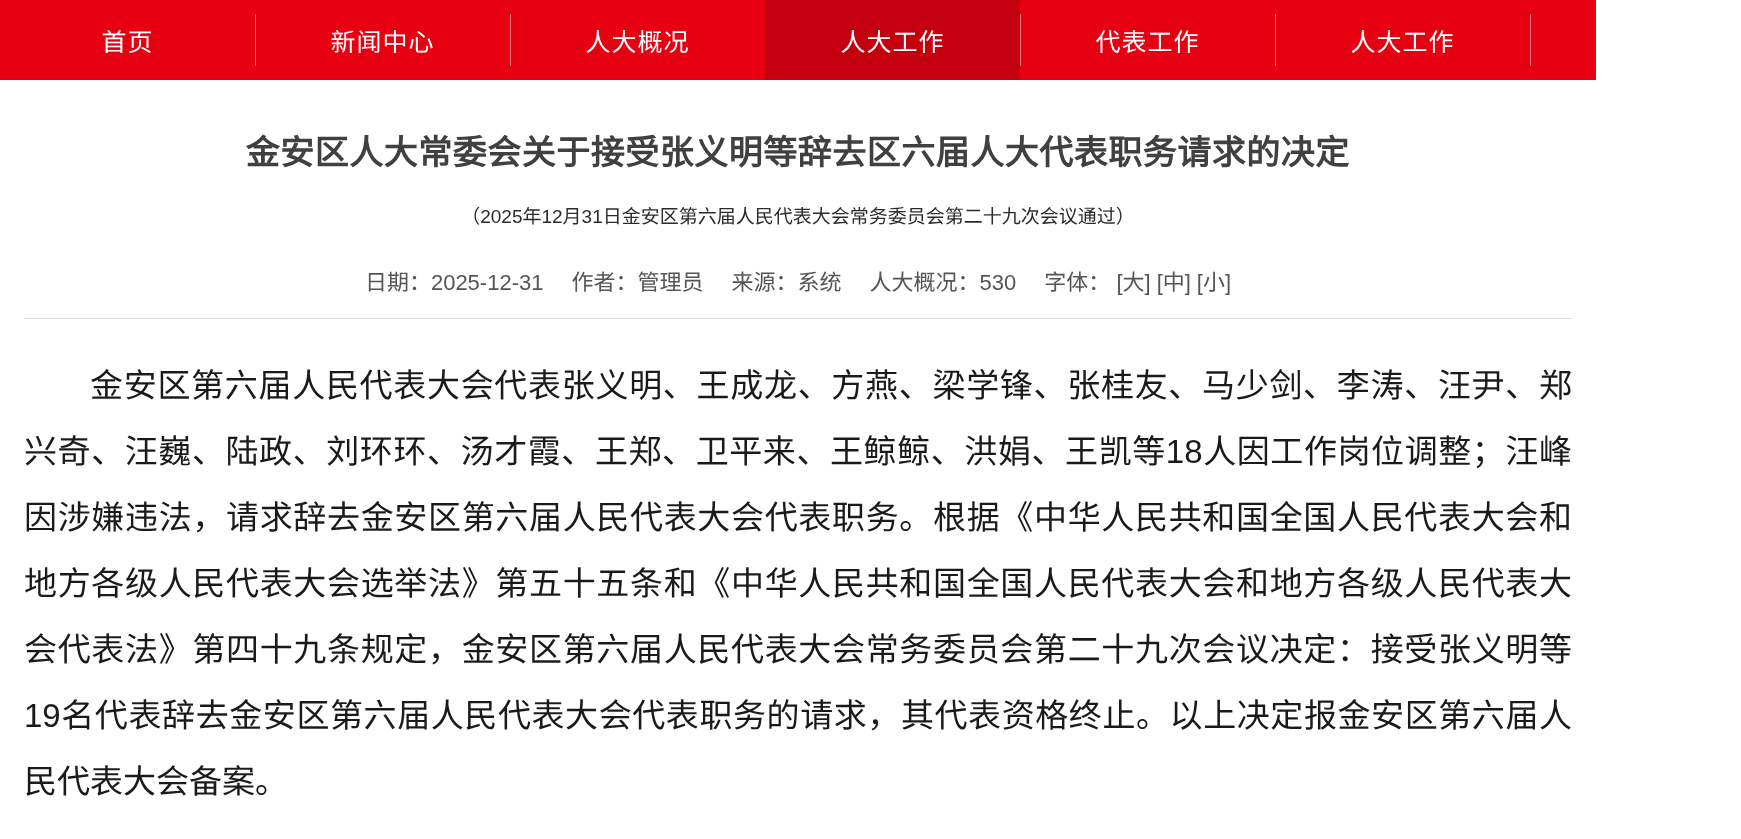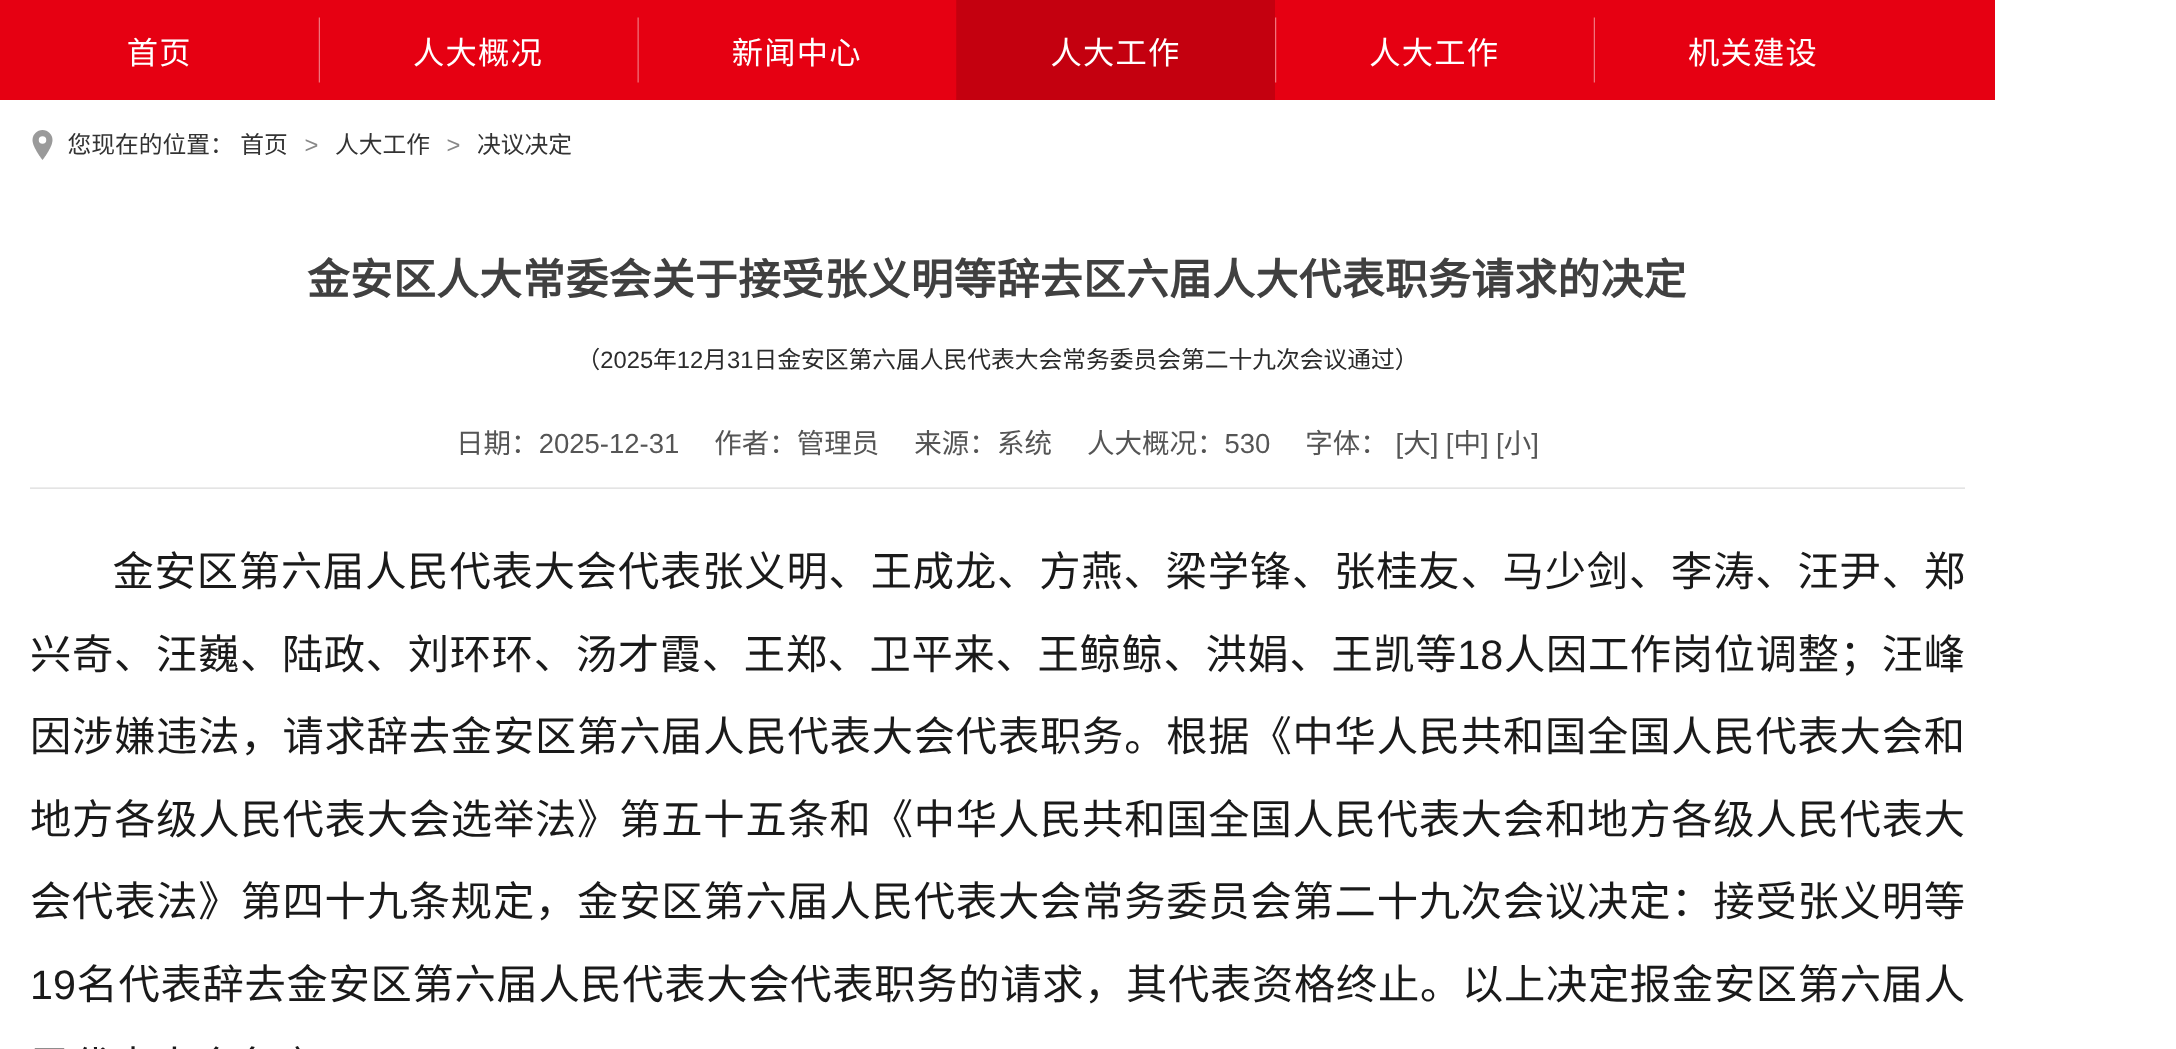--- a/index.html
+++ b/index.html
@@ -153,52 +153,39 @@
 </head>
 <body>
 
 <div class="page">
 
   <nav class="navbar">
     <div class="nav-item">
         <span>首页</span>
       </div>
     <div class="nav-item">
+        <span>新闻中心</span>
+      </div>
+    <div class="nav-item">
         <span>人大概况</span>
-      </div>
-    <div class="nav-item">
-        <span>新闻中心</span>
       </div>
     <div class="nav-item active">
         <span>人大工作</span>
       </div>
     <div class="nav-item">
+        <span>代表工作</span>
+      </div>
+    <div class="nav-item">
         <span>人大工作</span>
       </div>
     <div class="nav-item">
         <span>机关建设</span>
       </div>
   </nav>
 
-  <div class="breadcrumb-bar">
-    <span class="pin-icon">
-      <svg width="18" height="24" viewBox="0 0 18 24" xmlns="http://www.w3.org/2000/svg">
-        <path d="M9 0C4.6 0 1 3.6 1 8c0 6 8 16 8 16s8-10 8-16c0-4.4-3.6-8-8-8z" fill="#9a9a9a"></path>
-        <circle cx="9" cy="8" r="3" fill="#ffffff"></circle>
-      </svg>
-    </span>
-    <span class="breadcrumb-text">
-      <span>您现在的位置：</span>
-      <a class="crumb">首页</a>
-      <span class="sep">&gt;</span>
-      <a class="crumb">人大工作</a>
-      <span class="sep">&gt;</span>
-      <a class="crumb">决议决定</a>
-    </span>
-  </div>
 
   <div class="article-wrap">
     <div class="article-inner">
 
       <h1 class="article-title">金安区人大常委会关于接受张义明等辞去区六届人大代表职务请求的决定</h1>
 
       <div class="article-subtitle">（2025年12月31日金安区第六届人民代表大会常务委员会第二十九次会议通过）</div>
 
       <div class="meta-row">
         <span class="meta-item">

